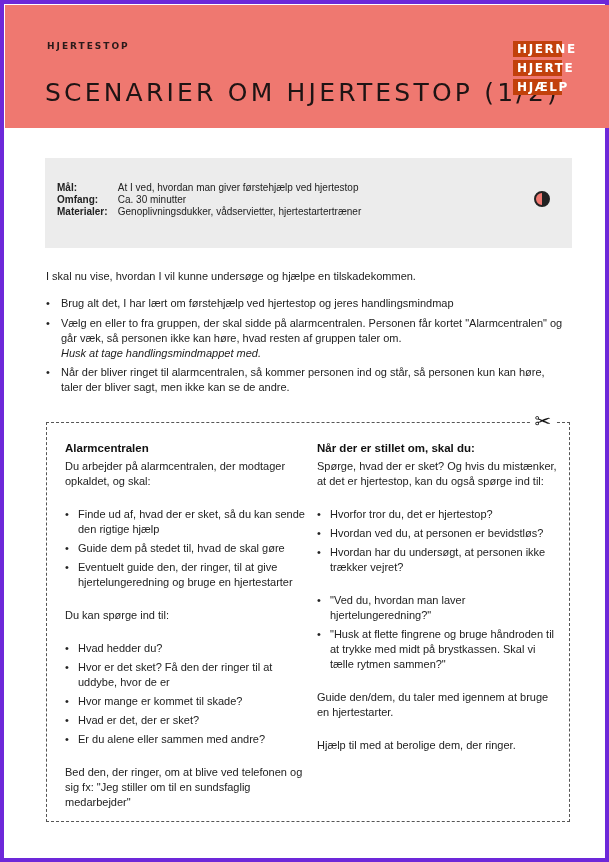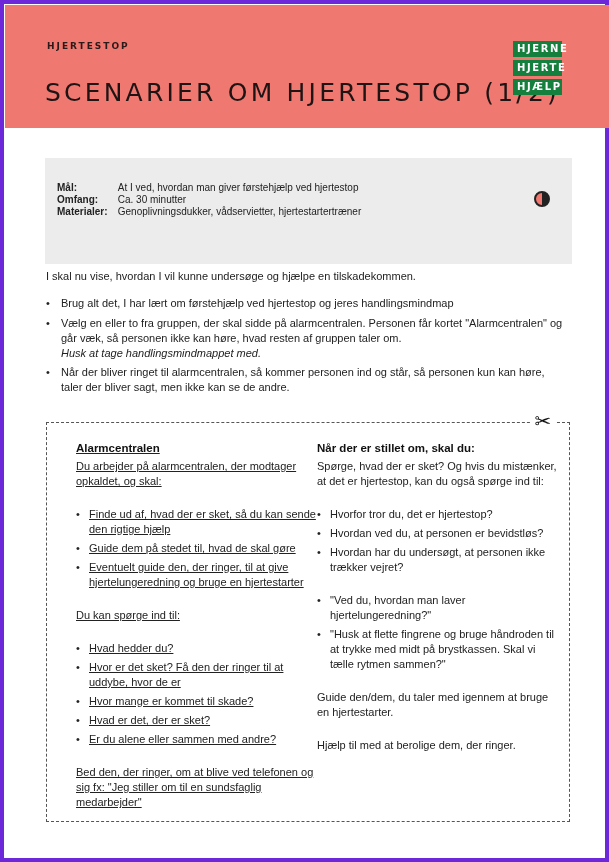--- a/index.html
+++ b/index.html
@@ -4,39 +4,39 @@
   <style>
     * { box-sizing: border-box; margin: 0; padding: 0; }
     html, body { width: 609px; height: 862px; background: #ffffff; overflow: hidden; }
     body { font-family: "Liberation Sans", sans-serif; color: #1a1a1a; position: relative; }
     .page { position: absolute; left: 0; top: 0; width: 609px; height: 862px; border: 4px solid #6d28d9; background: #fff; }
 
     .header { position: absolute; left: 1px; top: 1px; width: 607px; height: 123px; background: #ef7870; }
     .kicker { position: absolute; left: 42px; top: 36px; font-size: 9px; letter-spacing: 2px; font-weight: bold; color: #2a1a1a; font-family: "DejaVu Sans", sans-serif; }
     .title { position: absolute; left: 40px; top: 73px; font-size: 25px; letter-spacing: 3.2px; color: #1e1414; font-family: "DejaVu Sans", sans-serif; font-weight: normal; }
     .logo { position: absolute; left: 508px; top: 36px; width: 60px; }
-    .logo-box { display: block; width: 49px; height: 16px; background: #15803d; color: #fff; font-size: 10px; font-weight: bold; letter-spacing: 1.6px; line-height: 16px; padding-left: 4px; margin-bottom: 3px; font-family: "DejaVu Sans", sans-serif; }
+    .logo-box { display: block; width: 49px; height: 16px; background: #c2410c; color: #fff; font-size: 12px; font-weight: bold; letter-spacing: 1.6px; line-height: 16px; padding-left: 4px; margin-bottom: 3px; font-family: "DejaVu Sans", sans-serif; }
 
-    .info { position: absolute; left: 41px; top: 154px; width: 527px; height: 106px; background: #ececec; }
+    .info { position: absolute; left: 41px; top: 154px; width: 527px; height: 90px; background: #ececec; }
     .info-row { position: absolute; left: 12px; font-size: 10px; line-height: 12px; color: #222; }
     .info-label { display: inline-block; width: 58px; font-weight: bold; }
     .info-value { display: inline-block; }
     .half-circle { position: absolute; left: 489px; top: 33px; width: 16px; height: 16px; border-radius: 50%; border: 2px solid #222; background: linear-gradient(to right, #ef7870 50%, #222 50%); }
 
     .intro { position: absolute; left: 42px; top: 266px; font-size: 11px; color: #222; }
     .bullets { position: absolute; left: 42px; top: 292px; width: 520px; list-style: none; }
     .bullets li { position: relative; padding-left: 15px; font-size: 11px; line-height: 15px; color: #222; margin-bottom: 5px; }
     .bullets li::before { content: "\2022"; position: absolute; left: 0; top: 0; font-size: 11px; }
     .italic { font-style: italic; display: block; }
 
     .cut-box { position: absolute; left: 42px; top: 418px; width: 524px; height: 400px; border: 1px dashed #555; }
     .scissors { position: absolute; left: 527px; top: 406px; width: 24px; height: 22px; background: #fff; font-size: 20px; line-height: 22px; text-align: center; color: #111; }
 
     .col { position: absolute; top: 437px; font-size: 11px; line-height: 15px; color: #222; }
-    .col-left { left: 72px; width: 240px; text-decoration: underline; }
+    .col-left { left: 61px; width: 240px; }
     .col-right { left: 313px; width: 245px; }
     .col h3 { font-size: 11.5px; font-weight: bold; line-height: 14px; margin-bottom: 4px; color: #111; }
     .col p { margin-bottom: 18px; }
     .col ul { list-style: none; margin-bottom: 18px; }
     .col ul li { position: relative; padding-left: 13px; margin-bottom: 4px; }
     .col ul li::before { content: "\2022"; position: absolute; left: 0; top: 0; }
   </style>
 </head>
 <body>
 

